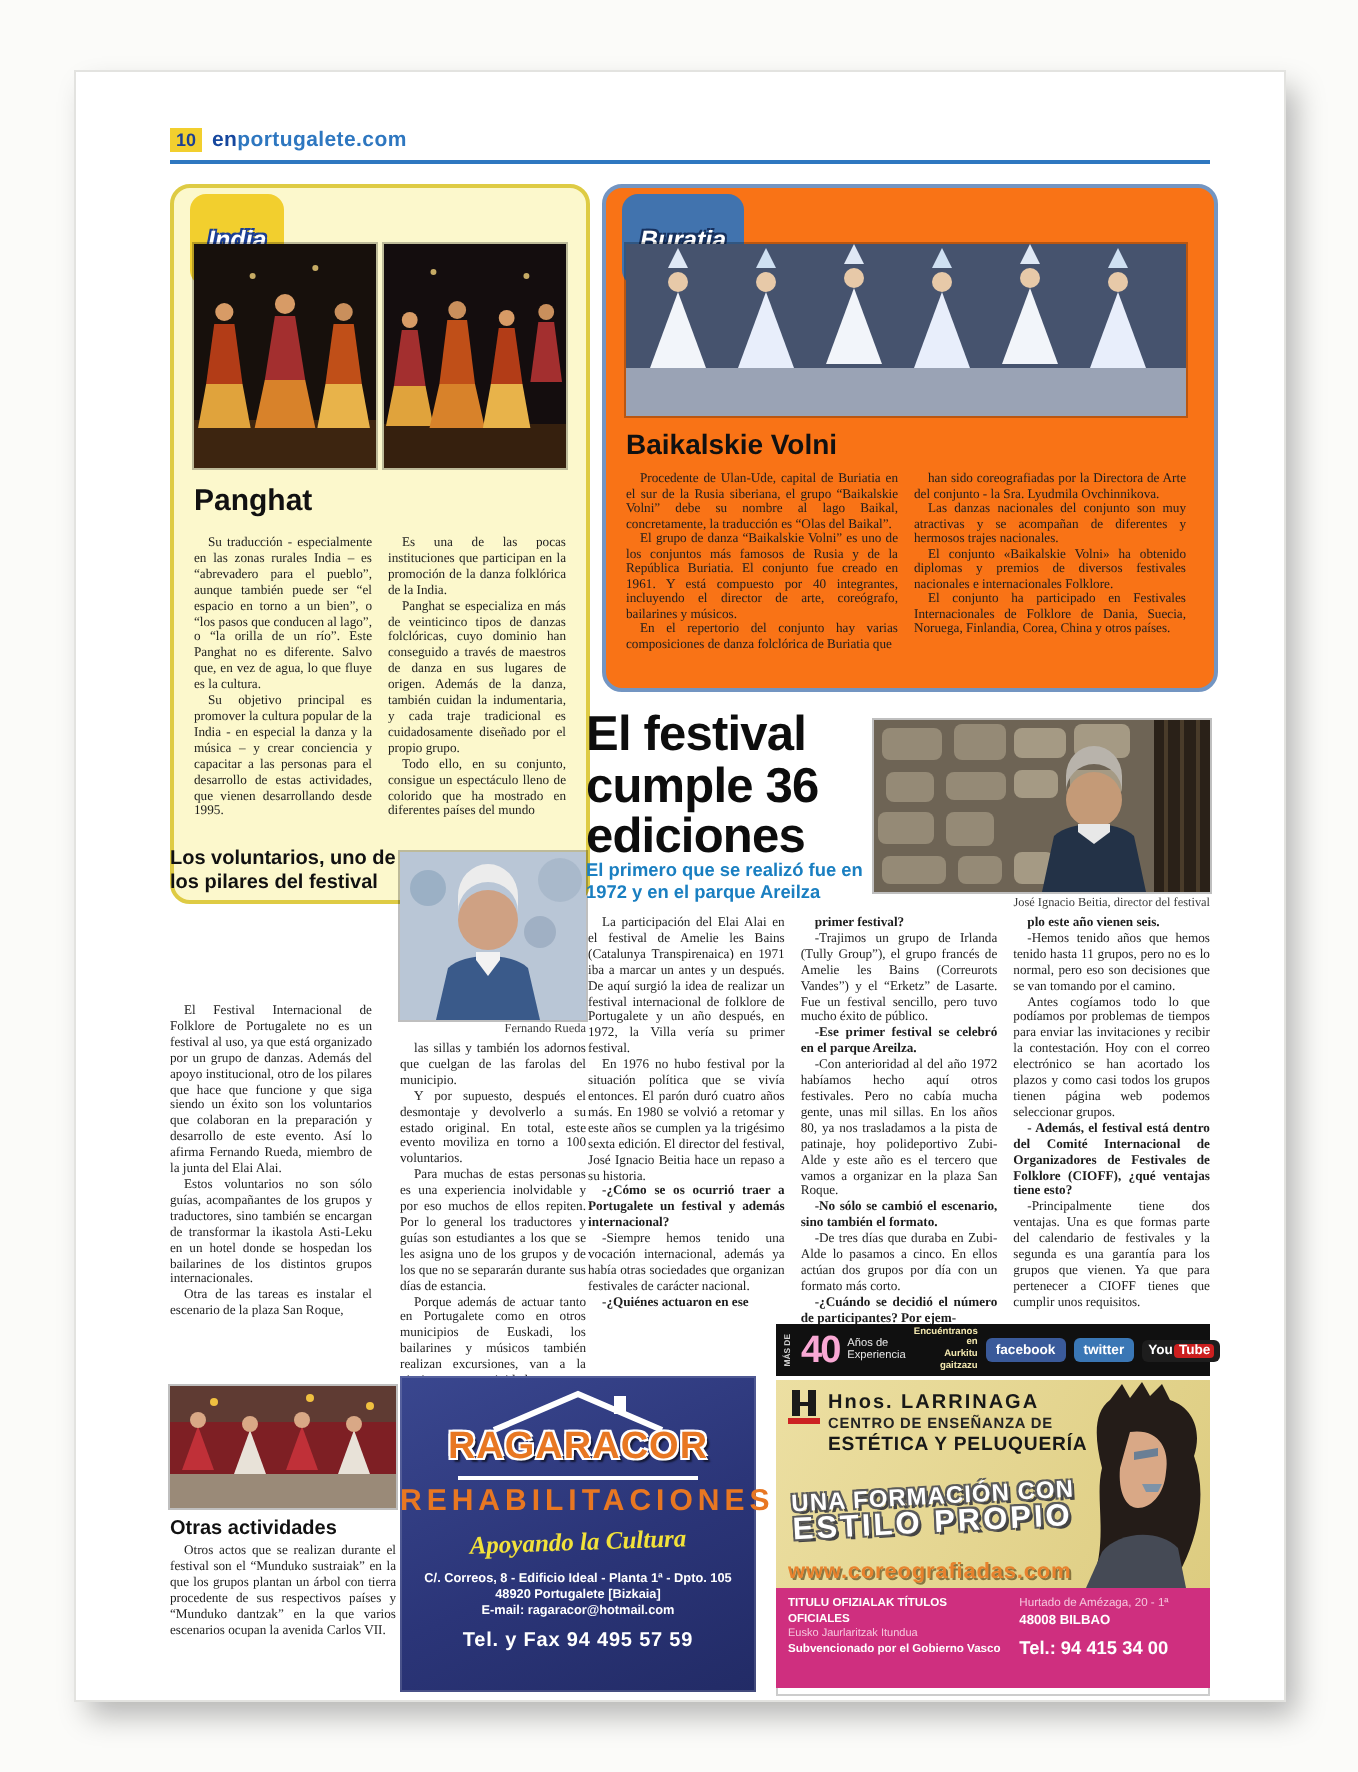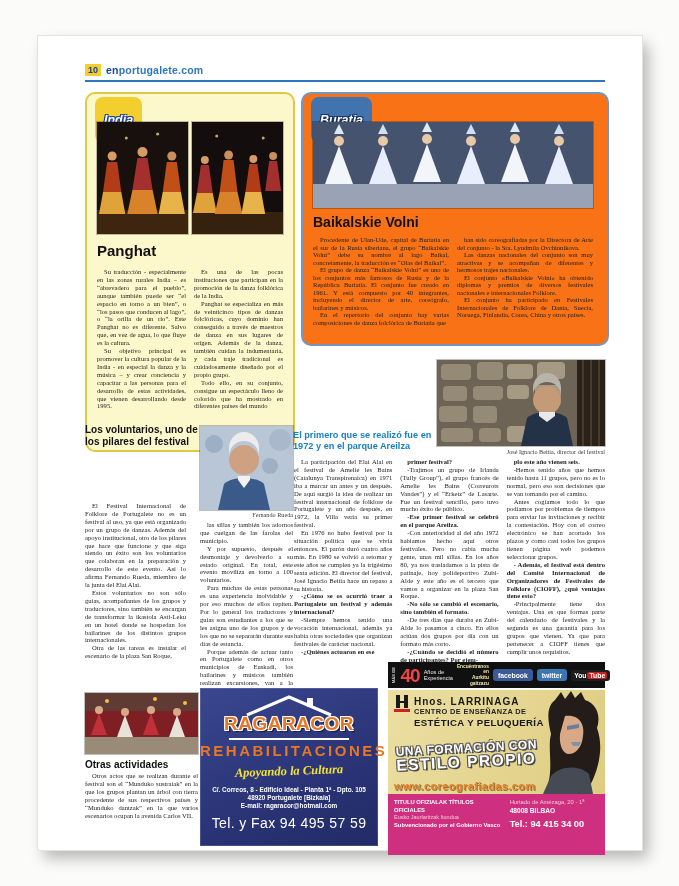--- a/index.html
+++ b/index.html
@@ -66,27 +66,27 @@
            background:linear-gradient(155deg,#3a478f 0%,#2b3578 55%,#222b66 100%);
            box-shadow:inset 0 0 0 1px rgba(255,255,255,.15)}
   .raga-roof{margin:5px auto 0;display:block}
   .raga-name{font-size:19px;font-weight:bold;letter-spacing:.5px;color:#e87722;margin-top:-4px;
              text-shadow:-1px -1px 0 #fff,1px -1px 0 #fff,-1px 1px 0 #fff,1px 1px 0 #fff,2px 2px 1px rgba(0,0,0,.6)}
   .raga-rule{width:120px;height:2px;background:#fff;margin:3px auto 2px}
   .raga-line2{font-size:15px;font-weight:bold;letter-spacing:2.5px;color:#e87722}
   .raga-slogan{font-family:"Liberation Serif",serif;font-style:italic;font-weight:bold;font-size:12.5px;
                color:#f2e23a;margin:5px 0 7px;transform:rotate(-2deg)}
   .raga-addr{font-size:6.4px;font-weight:bold;line-height:8.2px}
-  .raga-phone{font-size:14px;font-weight:normal;margin-top:4px;letter-spacing:.4px}
+  .raga-phone{font-size:10px;font-weight:bold;margin-top:4px;letter-spacing:.4px}
 
   
   .social{position:absolute;left:350px;top:626px;width:217px;height:26px;background:#101010;
           display:flex;align-items:center;padding:0 4px;box-sizing:border-box;gap:4px}
   .masde{color:#cfcfcf;font-size:4.2px;font-weight:bold;writing-mode:vertical-rl;transform:rotate(180deg);line-height:4.5px}
-  .num40{color:#ef4444;font-size:19px;font-weight:bold;line-height:19px;letter-spacing:-1px}
+  .num40{color:#f9a8d4;font-size:19px;font-weight:bold;line-height:19px;letter-spacing:-1px}
   .years{color:#e8e8e8;font-size:5.6px;line-height:6.2px}
   .findus{color:#f4e9b0;font-size:4.8px;font-weight:bold;line-height:5.6px;text-align:right;margin-left:auto}
   .sbtn{border-radius:3px;color:#fff;font-weight:bold;font-size:6.8px;padding:2.5px 5px;line-height:7px}
   .fb{background:#3a5a9a}
   .tw{background:#3a77b5}
   .yt{display:flex;align-items:center;background:#1d1d1d;border-radius:3px;padding:2px 3px;gap:1px}
   .yt-you{color:#fff;font-weight:bold;font-size:6.8px}
   .yt-tube{background:#cc1f1f;color:#fff;font-weight:bold;font-size:6.8px;border-radius:2px;padding:0 2px}
 
   
@@ -97,21 +97,21 @@
   .larri-name{font-size:10px;font-weight:bold;color:#181818;letter-spacing:1px;line-height:13px}
   .larri-l1{font-size:7.4px;font-weight:bold;color:#242424;letter-spacing:.4px;line-height:8.5px}
   .larri-l2{font-size:9.6px;font-weight:bold;color:#181818;letter-spacing:.4px;line-height:11px}
   .larri-slogan{position:absolute;left:8px;top:52px;transform:rotate(-3deg);color:#fff;font-weight:bold;
                 text-shadow:-1px -1px 0 #5a5a5a,1px -1px 0 #5a5a5a,-1px 1px 0 #5a5a5a,1.5px 1.5px 0 #444}
   .larri-s1{font-size:12px;line-height:12px;letter-spacing:.5px}
   .larri-s2{font-size:15.5px;line-height:15px;letter-spacing:1.5px}
   .larri-web{position:absolute;left:6px;bottom:2px;font-size:11px;font-weight:bold;color:#e8822d;
              letter-spacing:.4px;text-shadow:1px 1px 0 rgba(60,40,0,.55)}
   .larri-model{position:absolute;right:0;top:0}
-  .larri-pink{height:61px;background:#cf2f7f;display:flex;box-sizing:border-box;padding:5px 6px;color:#fff}
+  .larri-pink{height:50px;background:#cf2f7f;display:flex;box-sizing:border-box;padding:5px 6px;color:#fff}
   .pink-left{flex:1.25}
   .pink-right{flex:1;text-align:left;padding-left:4px}
   .pk-b{font-size:5.8px;font-weight:bold;line-height:7.5px}
   .pk-n{font-size:5.5px;color:#f6c6dd;line-height:7.5px}
   .pk-addr1{font-size:5.8px;color:#f6c6dd;line-height:7.5px}
   .pk-addr2{font-size:6.6px;font-weight:bold;line-height:8px}
   .pk-tel{font-size:9.2px;font-weight:bold;margin-top:4px}
 </style>
 </head>
 <body>
@@ -255,20 +255,21 @@
     <rect y="44" width="113" height="17" fill="#9a8a78"></rect>
     <circle cx="22" cy="8" r="2" fill="#f0c040"></circle>
         <circle cx="70" cy="6" r="2" fill="#f0c040"></circle>
         <circle cx="100" cy="10" r="2" fill="#f0c040"></circle>
   </svg>
   <div class="others">
     <h3>Otras actividades</h3>
     <p class="body">Otros actos que se realizan durante el festival son el “Munduko sustraiak” en la que los grupos plantan un árbol con tierra procedente de sus respectivos países y “Munduko dantzak” en la que varios escenarios ocupan la avenida Carlos VII.</p>
   </div>
 
+  <h1 class="itv-title">El festival cumple 36 ediciones</h1>
   <div class="itv-sub">El primero que se realizó fue en 1972 y en el parque Areilza</div>
   <svg class="itv-photo" viewBox="0 0 168 86" preserveAspectRatio="none">
     <rect width="168" height="86" fill="#6e6455"></rect>
     <g fill="#958a76">
           <rect x="4" y="4" width="30" height="16" rx="4"></rect>
           <rect x="40" y="2" width="26" height="18" rx="4"></rect>
           <rect x="6" y="26" width="24" height="15" rx="4"></rect>
           <rect x="36" y="26" width="30" height="14" rx="4"></rect>
           <rect x="2" y="46" width="28" height="16" rx="4"></rect>
           <rect x="36" y="46" width="24" height="17" rx="4"></rect>

